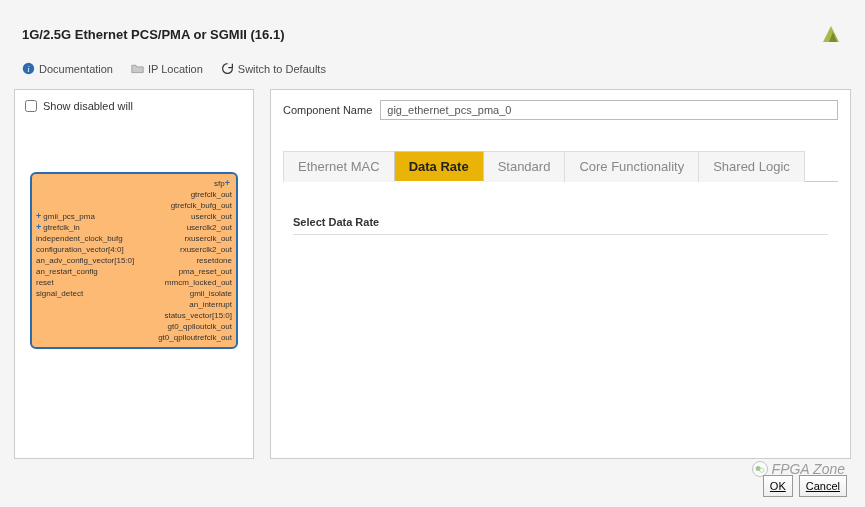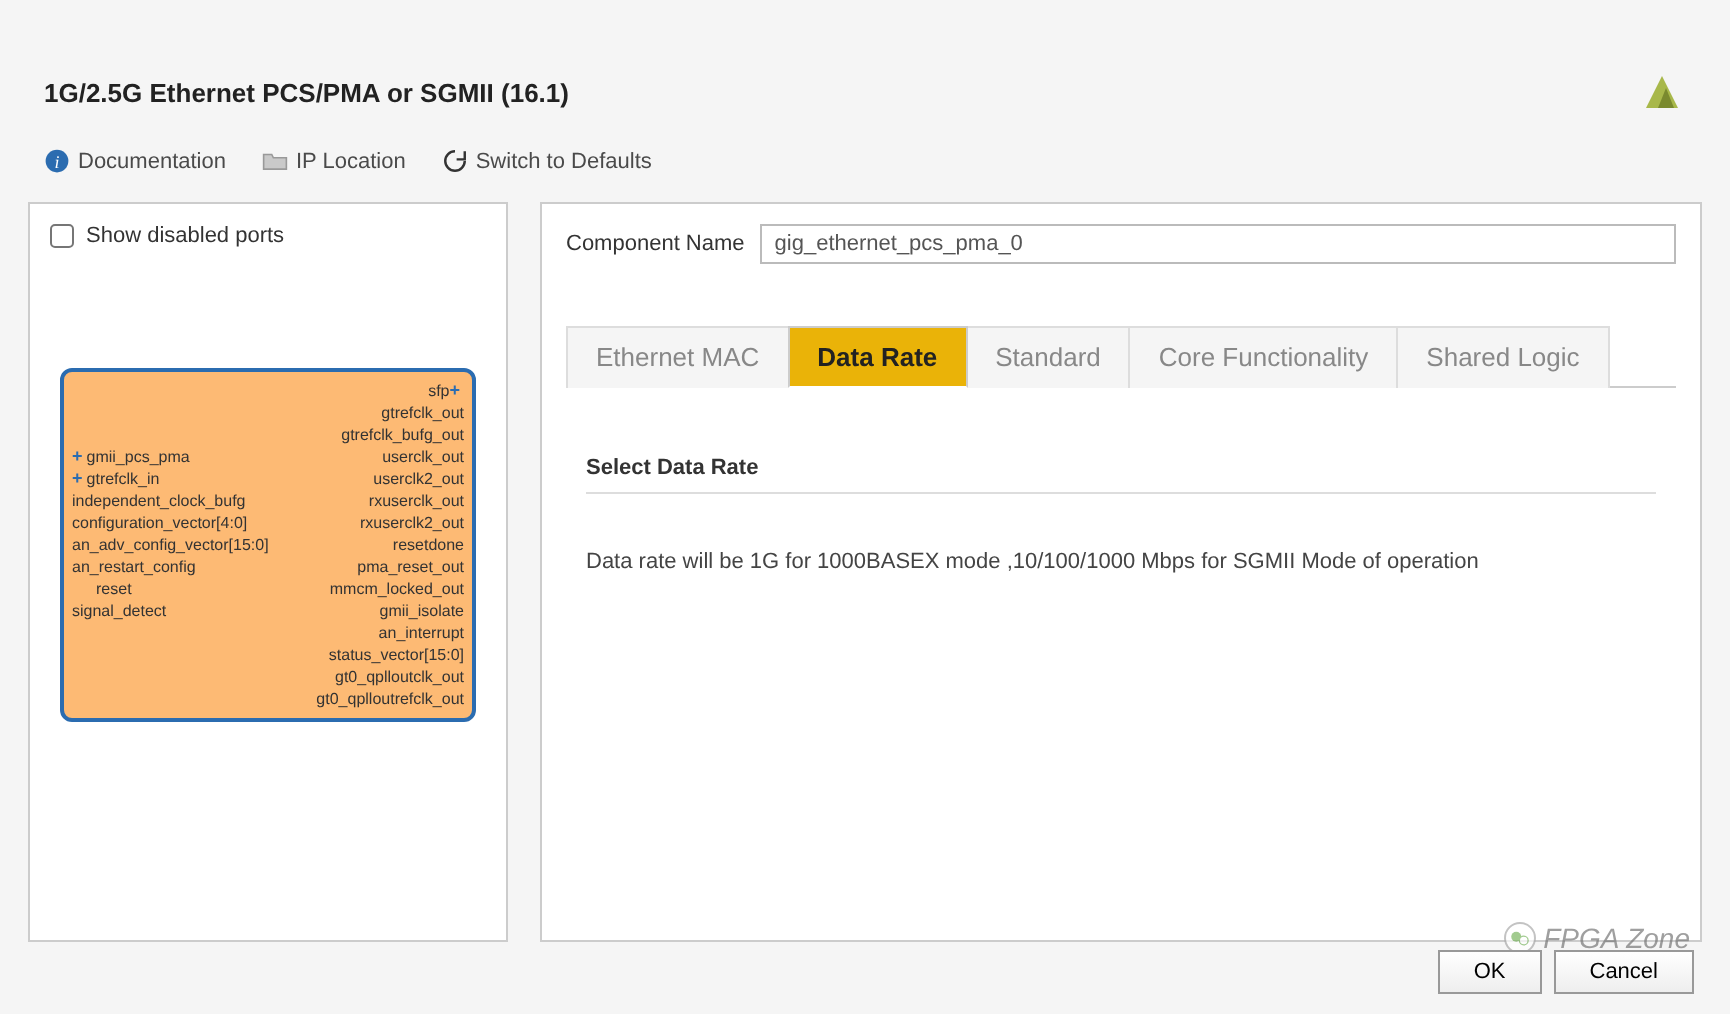--- a/index.html
+++ b/index.html
@@ -1,18 +1,18 @@
 <!DOCTYPE html>
 <html><head>
 <meta charset="utf-8">
 <style>
 * { box-sizing: border-box; margin: 0; padding: 0; }
 body { font-family: Arial, Helvetica, sans-serif; font-size: 11px; background: #f5f5f5; color: #333; width: 865px; height: 507px; position: relative; overflow: hidden; }
 
-.header { display: flex; justify-content: space-between; align-items: center; padding: 34px 22px 10px 22px; }
+.header { display: flex; justify-content: space-between; align-items: center; padding: 22px 22px 10px 22px; }
 .title { font-size: 13px; font-weight: bold; color: #222; }
 .logo-area { width: 24px; height: 24px; }
 
 .toolbar { display: flex; align-items: center; gap: 18px; padding: 6px 22px 14px 22px; }
 .toolbar-item { display: flex; align-items: center; gap: 4px; color: #4a4a4a; cursor: pointer; font-size: 11px; }
 .toolbar-item .icon { display: inline-flex; }
 
 .main { display: flex; gap: 16px; padding: 0 14px; }
 
 .left-panel { width: 240px; background: #fff; border: 1px solid #ccc; padding: 10px 10px; height: 370px; }
@@ -38,21 +38,21 @@
 .section-hr { border: none; border-top: 1px solid #ddd; margin-bottom: 14px; }
 
 .radio-group { margin-left: 30px; }
 .radio-row { display: flex; align-items: center; gap: 8px; padding: 3px 4px; font-size: 11px; color: #333; }
 .radio-row.highlighted { border: 2px solid #e53935; width: 56px; padding: 2px 4px; margin-bottom: 4px; }
 .radio-row input { width: 12px; height: 12px; }
 
 .info-text { font-size: 11px; color: #444; margin-top: 28px; }
 
 .footer { position: absolute; bottom: 10px; right: 18px; display: flex; gap: 6px; align-items: center; }
-.btn { border: 1px solid #999; background: linear-gradient(#fff,#eee); padding: 4px 17px; font-size: 11px; cursor: pointer; border-radius: 0; }
+.btn { border: 1px solid #999; background: linear-gradient(#fff,#eee); padding: 4px 6px; font-size: 11px; cursor: pointer; border-radius: 0; text-decoration: underline; }
 
 .watermark { position: absolute; right: 20px; bottom: 30px; font-size: 14px; font-style: italic; color: #777; opacity: 0.7; pointer-events: none; display: flex; align-items: center; gap: 4px; justify-content: center; }
 .wm-icon { width: 16px; height: 16px; border-radius: 50%; border: 1px solid #aaa; display: inline-flex; align-items: center; justify-content: center; background: #fff; }
 </style>
 </head>
 <body>
 
 <div class="header">
   <div class="title">1G/2.5G Ethernet PCS/PMA or SGMII (16.1)</div>
   <div class="logo-area">
@@ -88,21 +88,21 @@
         </svg>
       </span>
     <span>Switch to Defaults</span>
   </div>
 </div>
 
 <div class="main">
   <div class="left-panel">
     <label class="checkbox-row">
       <input type="checkbox" style="">
-      <span>Show disabled ports</span>
+      <span>Show disabled will</span>
     </label>
     <div class="block-diagram">
       <div id="block-rows">
           <div class="block-row">
             <div style="display: flex; align-items: center;"></div>
             <div style="display: flex; align-items: center;">
               <span class="right-label">sfp</span>
               <span class="plus"> +</span>
             </div>
           </div>
@@ -162,21 +162,21 @@
           </div>
           <div class="block-row">
             <div style="display: flex; align-items: center;">
               <span class="left-label">an_restart_config</span>
             </div>
             <div style="display: flex; align-items: center;">
               <span class="right-label">pma_reset_out</span>
             </div>
           </div>
           <div class="block-row">
-            <div style="display: flex; align-items: flex-end; margin-left: 12px;">
+            <div style="display: flex; align-items: flex-end;">
               <span class="left-label">reset</span>
             </div>
             <div style="display: flex; align-items: center;">
               <span class="right-label">mmcm_locked_out</span>
             </div>
           </div>
           <div class="block-row">
             <div style="display: flex; align-items: center;">
               <span class="left-label">signal_detect</span>
             </div>
@@ -222,21 +222,20 @@
         <div class="tab">Ethernet MAC</div>
         <div class="tab active">Data Rate</div>
         <div class="tab">Standard</div>
         <div class="tab">Core Functionality</div>
         <div class="tab">Shared Logic</div>
       </div>
 
     <div class="tab-body">
       <div class="section-title">Select Data Rate</div>
       <hr class="section-hr">
-      <div class="info-text">Data rate will be 1G for 1000BASEX mode ,10/100/1000 Mbps for SGMII Mode of operation</div>
     </div>
   </div>
 </div>
 
 <div class="watermark">
   <span class="wm-icon">
       <svg width="10" height="10" viewBox="0 0 16 16">
         <circle cx="5" cy="7" r="4" fill="#7bb661"></circle>
         <circle cx="11" cy="10" r="3.5" fill="#fff" stroke="#7bb661"></circle>
       </svg>

